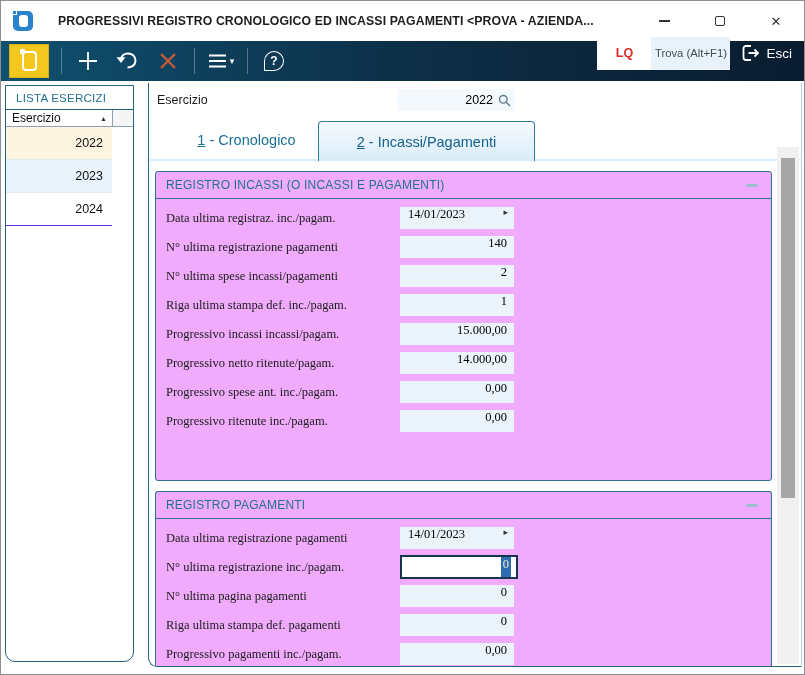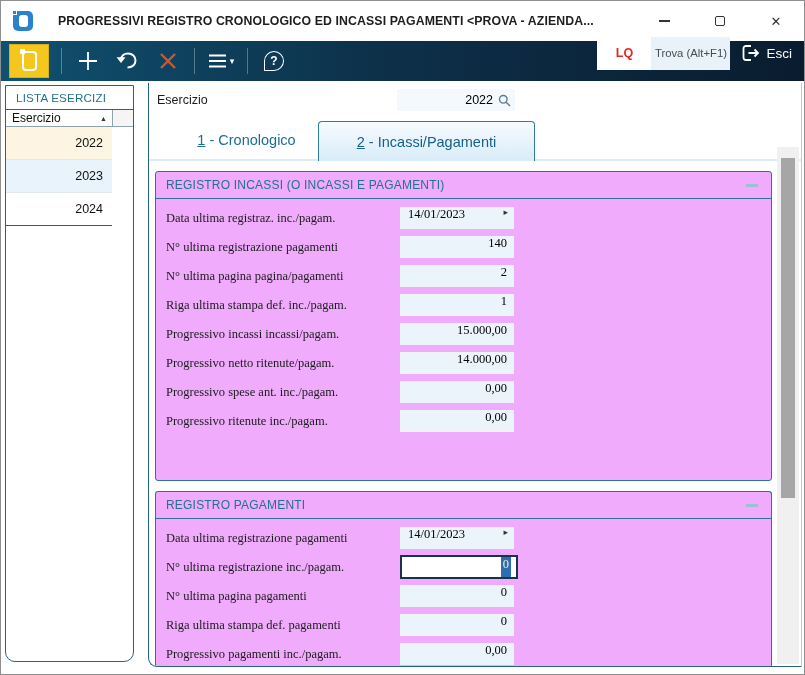--- a/index.html
+++ b/index.html
@@ -240,21 +240,21 @@
             <span class="arrow">▸</span>
           </span>
         </div>
         <div class="frow">
           <span class="flabel">N° ultima registrazione pagamenti</span>
           <span class="fval num">
               <span>140</span>
             </span>
         </div>
         <div class="frow">
-          <span class="flabel">N° ultima pagina pagina/pagamenti</span>
+          <span class="flabel">N° ultima spese incassi/pagamenti</span>
           <span class="fval num">
               <span>2</span>
             </span>
         </div>
         <div class="frow">
           <span class="flabel">Riga ultima stampa def. inc./pagam.</span>
           <span class="fval num">
               <span>1</span>
             </span>
         </div>

